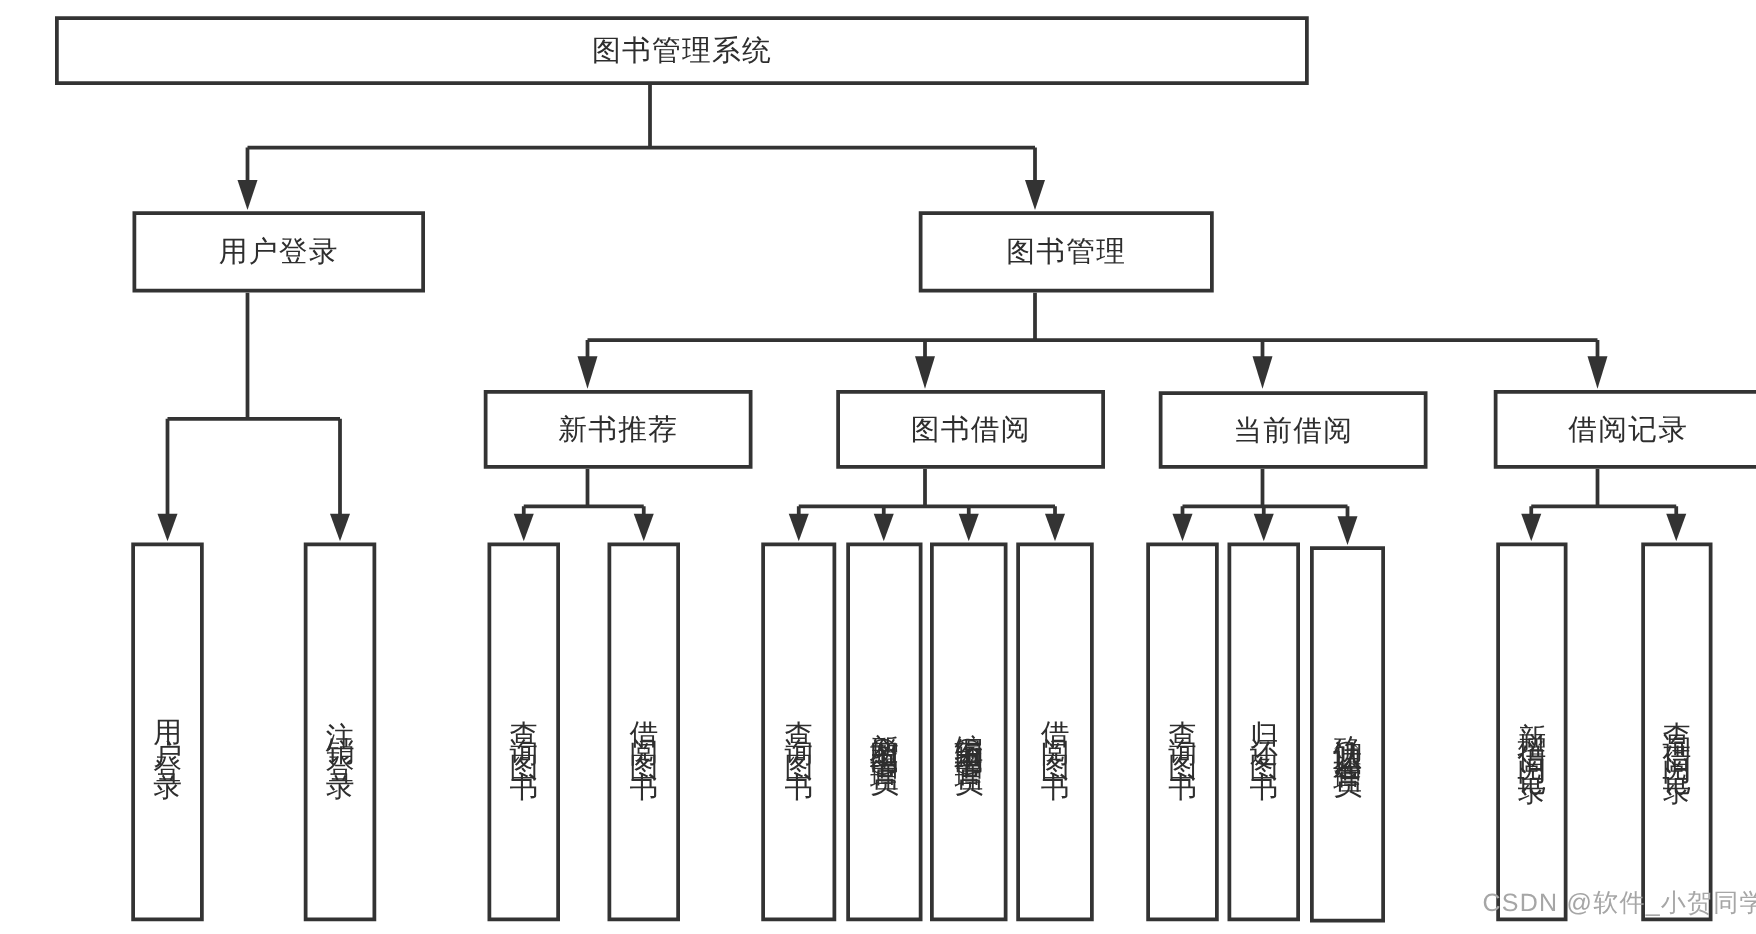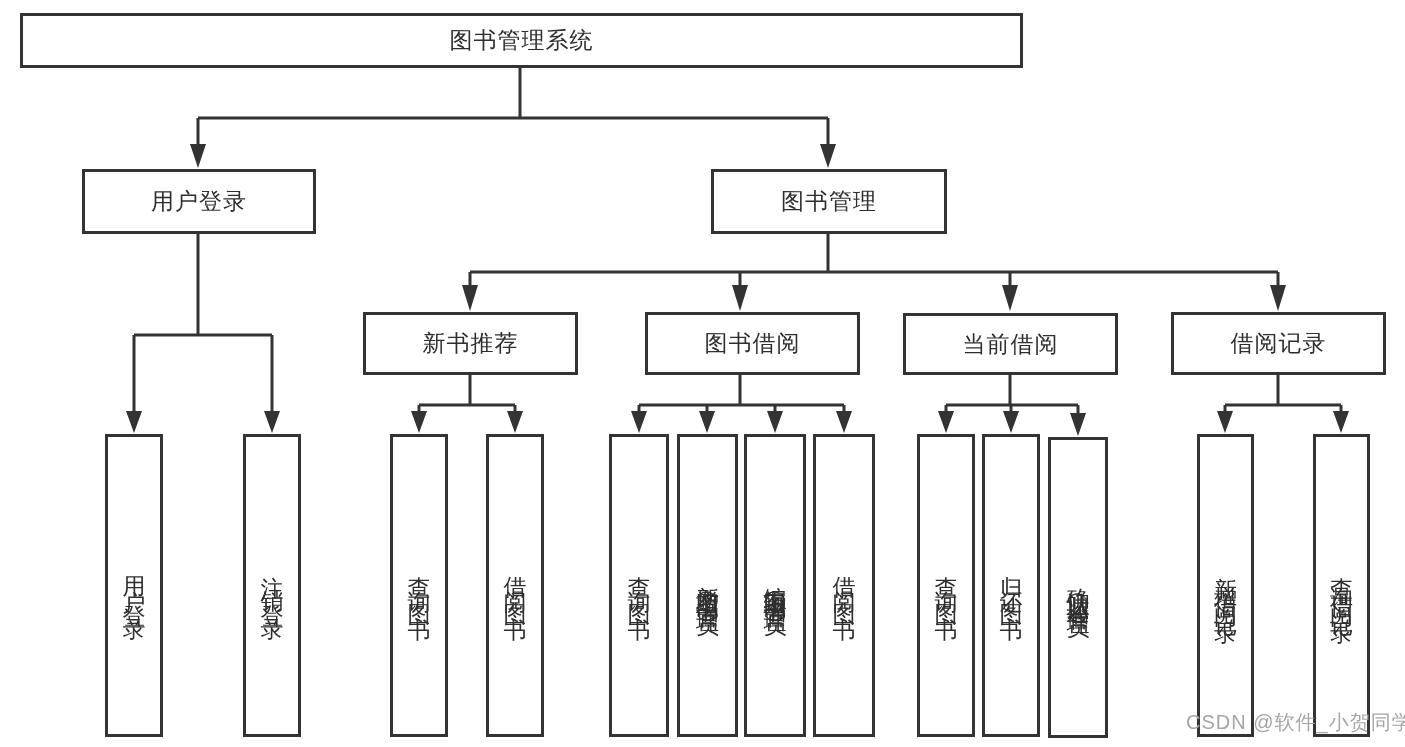--- a/index.html
+++ b/index.html
@@ -28,20 +28,21 @@
     border: 3px solid #333333;
     display: flex;
     align-items: center;
     justify-content: center;
     color: #2e2e2e;
     text-align: center;
   }
   .hbox {
     font-size: 23px;
     letter-spacing: 1px;
+    margin-left: 24px;
   }
   .vbox {
     writing-mode: vertical-rl;
     text-orientation: mixed;
     font-size: 23px;
     line-height: 1;
   }
   .ls4 { letter-spacing: 14px; }
   .ls6 { letter-spacing: 9px; }
   .ls9 { letter-spacing: 4px; }

